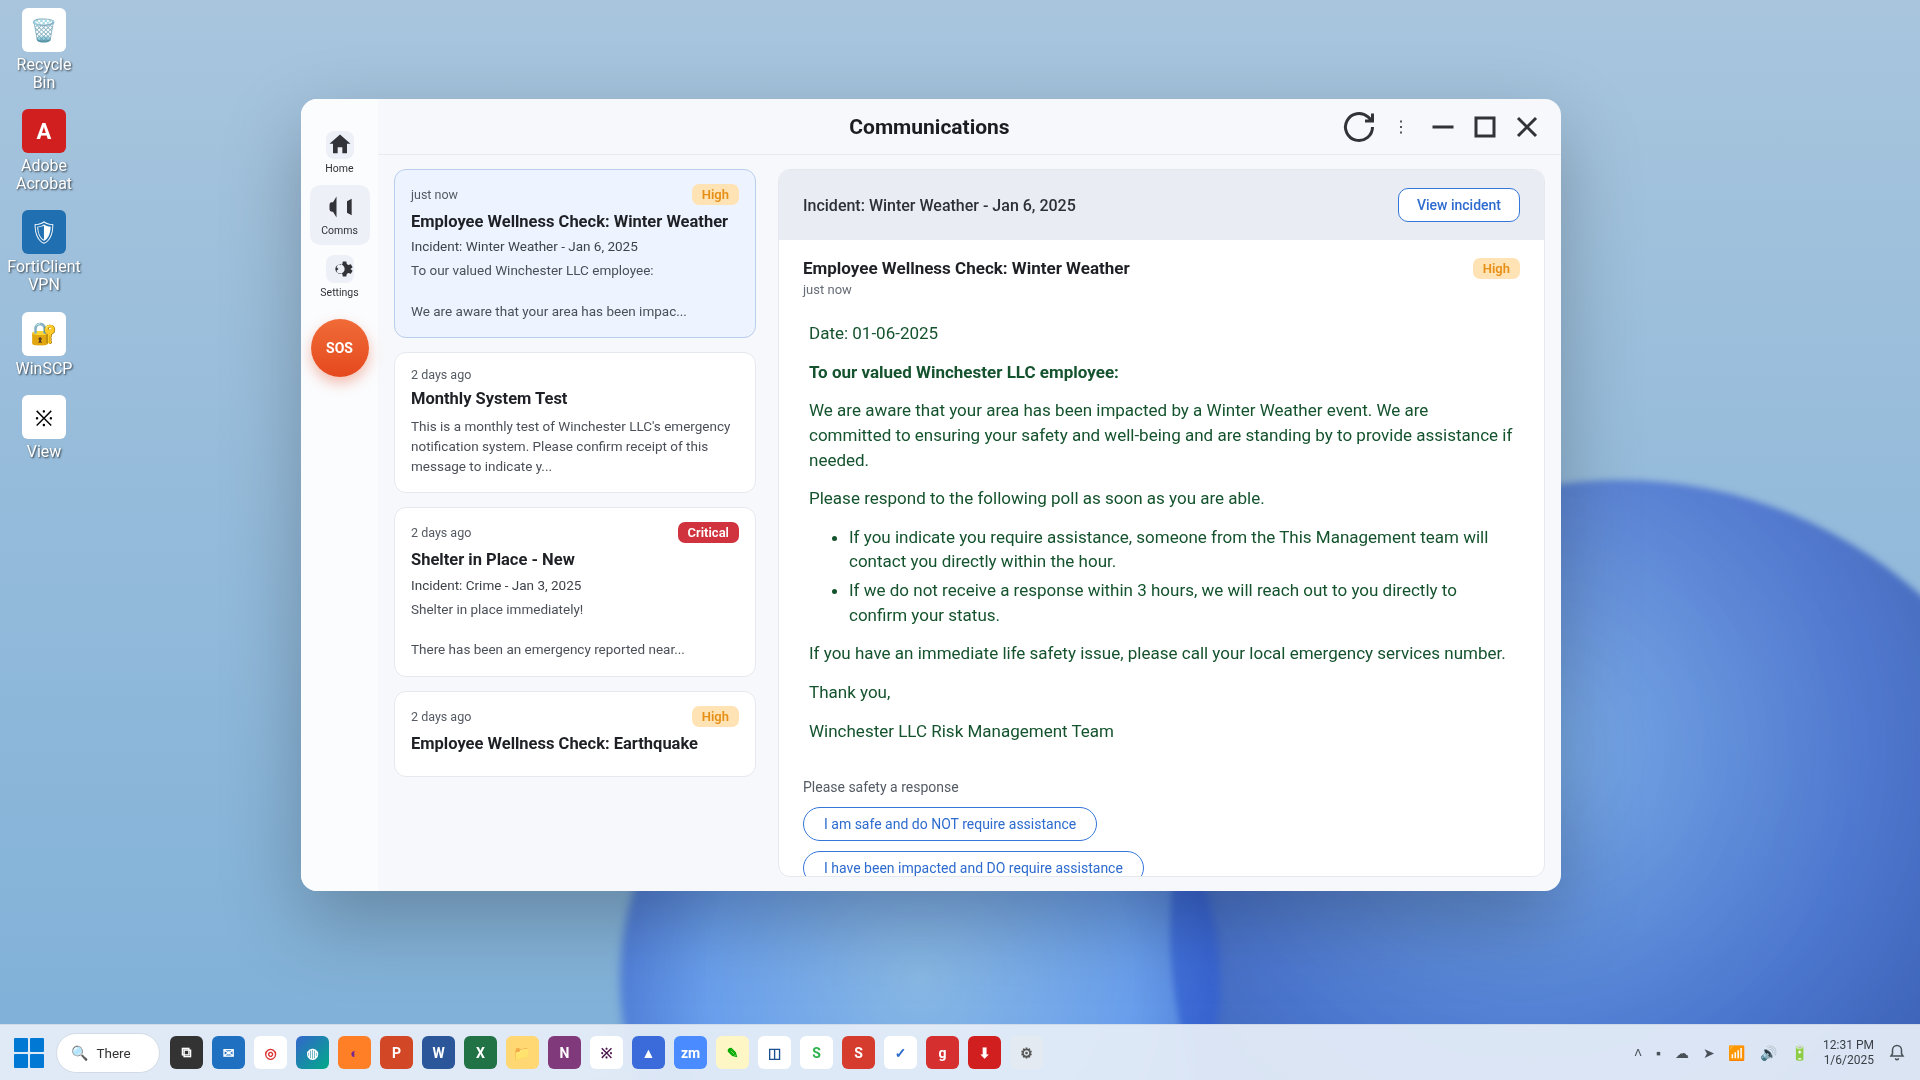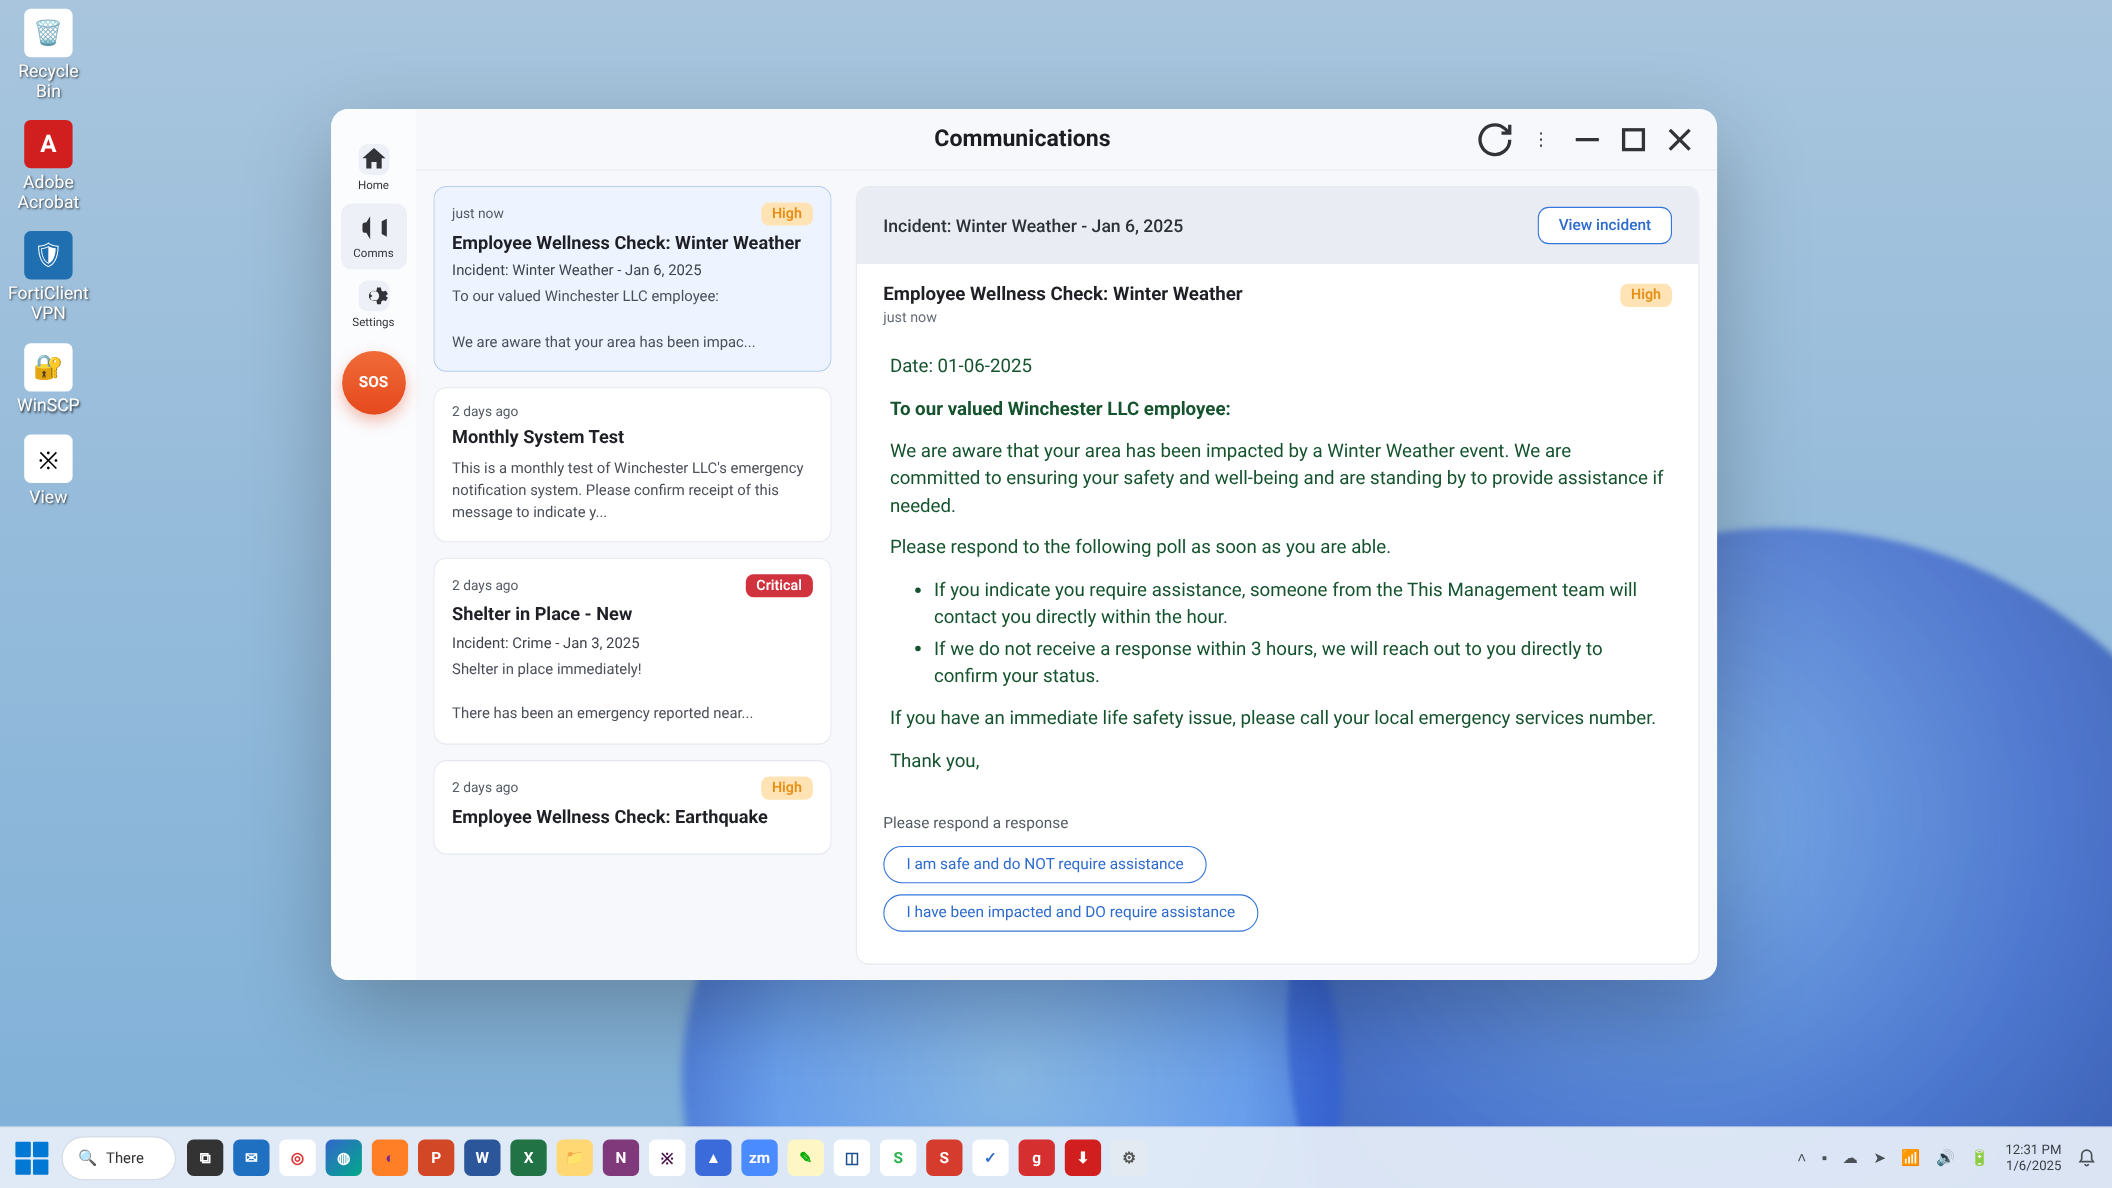--- a/index.html
+++ b/index.html
@@ -227,23 +227,24 @@
           <p>Date: 01-06-2025</p>
           <p><strong>To our valued Winchester LLC employee:</strong></p>
           <p>We are aware that your area has been impacted by a Winter Weather event.  We are committed to ensuring your safety and well-being and are standing by to provide assistance if needed.</p>
           <p>Please respond to the following poll as soon as you are able.</p>
           <ul>
             <li>If you indicate you require assistance, someone from the This Management team will contact you directly within the hour.</li>
             <li>If we do not receive a response within 3 hours, we will reach out to you directly to confirm your status.</li>
           </ul>
           <p>If you have an immediate life safety issue, please call your local emergency services number.</p>
           <p>Thank you,</p>
+          <p>Winchester LLC Risk Management Team</p>
         </div>
         <div class="response-area">
-          <div class="response-prompt">Please respond a response</div>
+          <div class="response-prompt">Please safety a response</div>
           <button class="resp-btn"><span>I am safe and do NOT require assistance</span></button>
           <button class="resp-btn"><span>I have been impacted and DO require assistance</span></button>
         </div>
       </div>
     </div>
   </div>
 </div>
 
 <div class="taskbar">
   <div class="tb-left">

